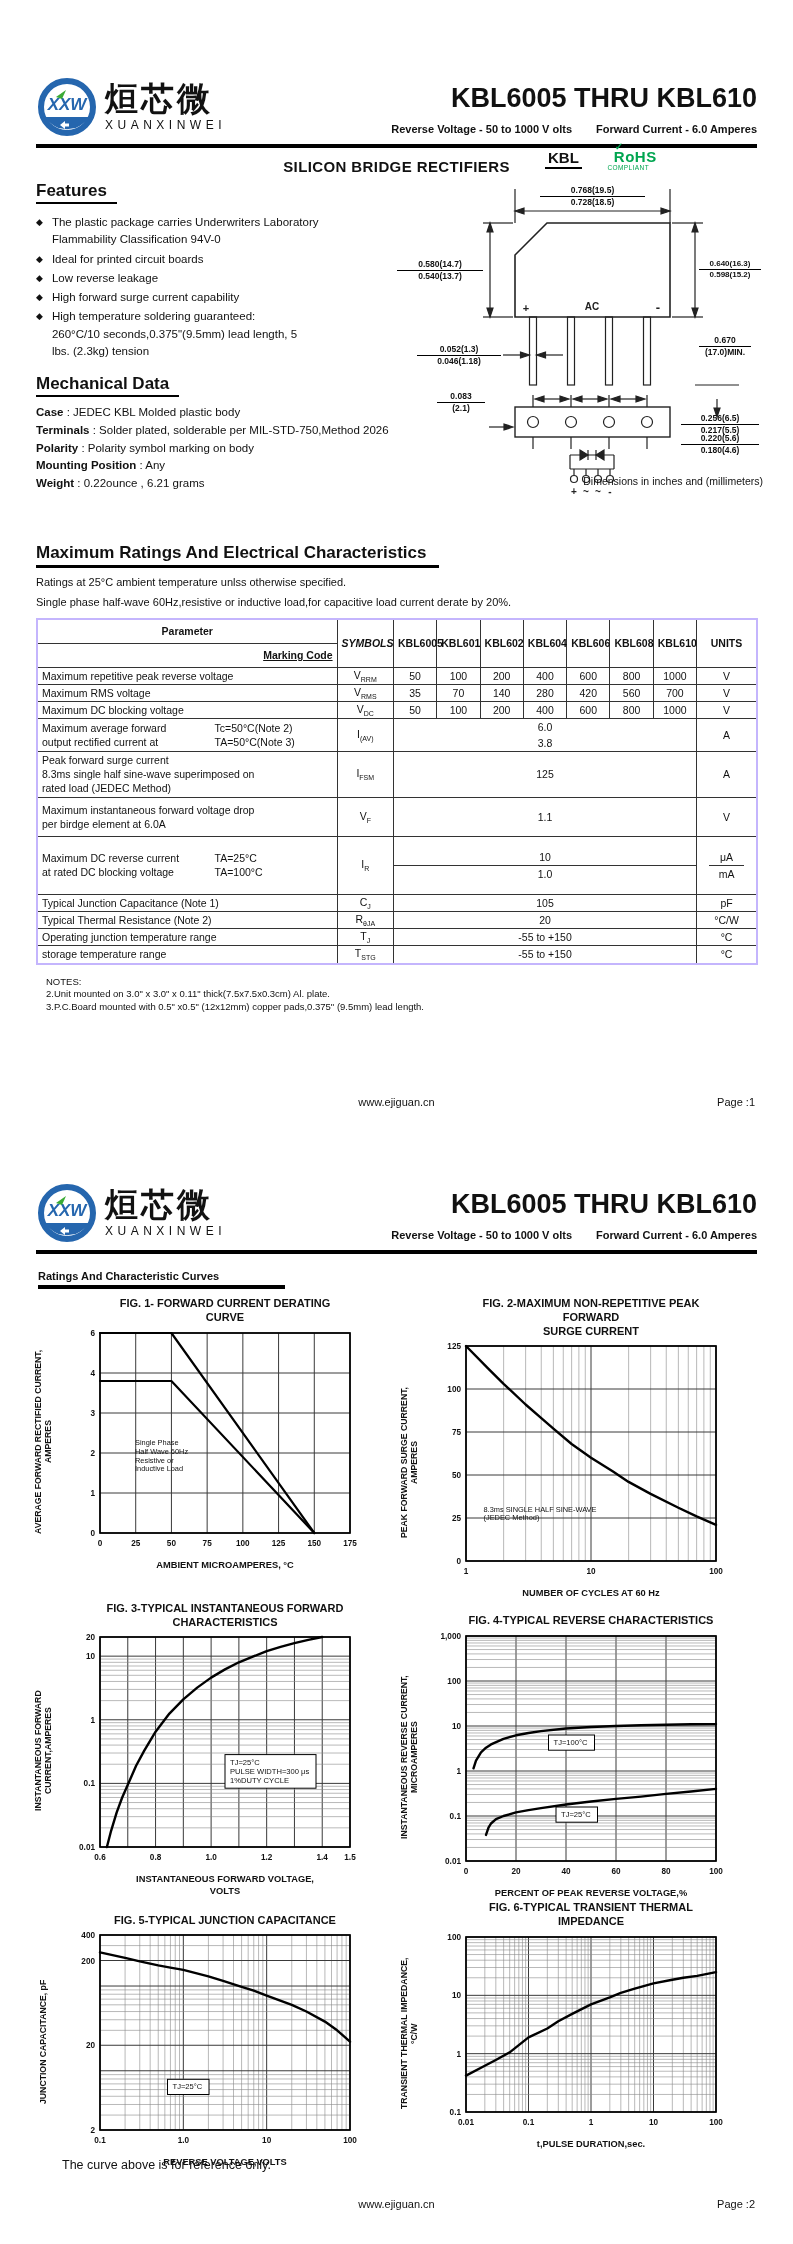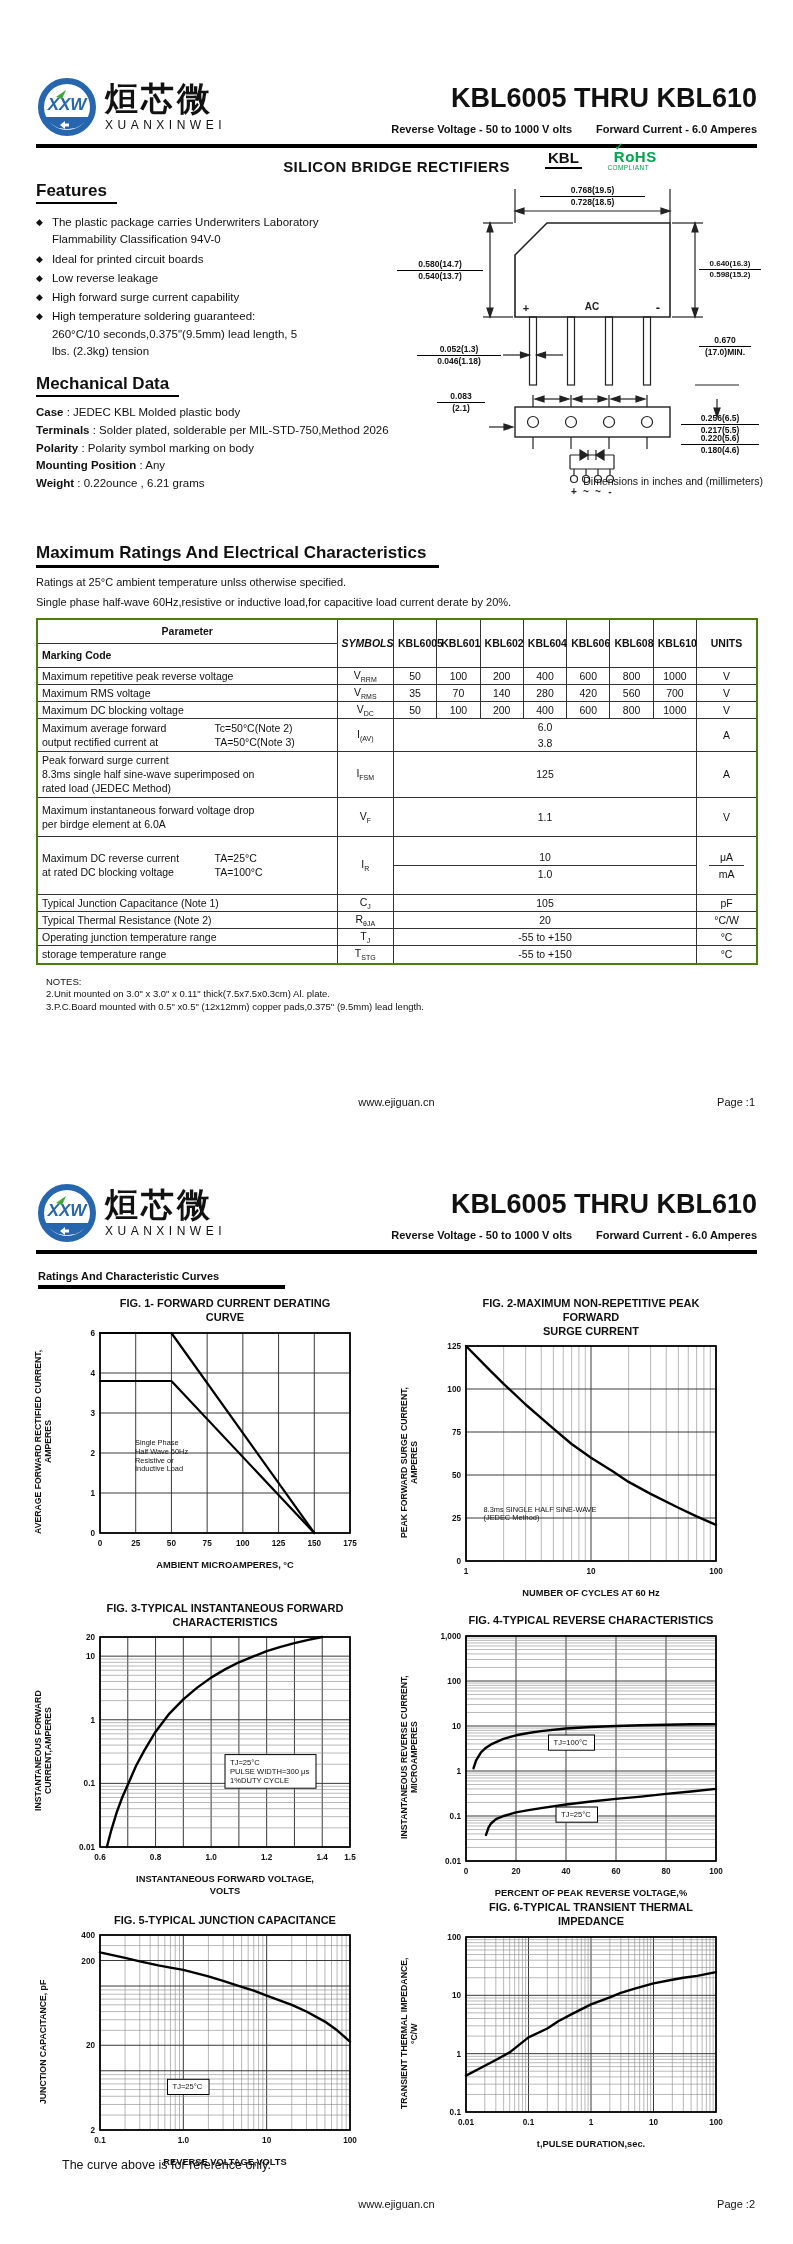--- a/index.html
+++ b/index.html
@@ -47,25 +47,25 @@
   .pkg-svg { position:absolute; top:34px; left:0; }
   .dim { position:absolute; font-size:8.5px; font-weight:bold; line-height:1.25; text-align:center; }
   .dim-sm { font-size:8px; }
   .dim .fr { display:block; border-bottom:1px solid #000; }
   .pkg-cap { position:absolute; top:326px; right:0; font-size:10.5px; }
 
   .ratings { margin:10px 36px 0 36px; }
   .sec-h2 { font-size:17px; font-weight:bold; border-bottom:3px solid #000; display:inline-block; padding:0 12px 2px 0; }
   .rnote { font-size:11px; margin-top:8px; }
 
-  table.rt { border-collapse:collapse; margin:10px 36px 0 36px; table-layout:fixed; width:722px; border:2px solid #4d7c0f; }
+  table.rt { border-collapse:collapse; margin:10px 36px 0 36px; table-layout:fixed; width:722px; border:2px solid #c4b5fd; }
   .rt th, .rt td { border:1px solid #333; padding:1px 4px; font-size:10.5px; vertical-align:middle; }
   .rt th { font-weight:bold; }
   .th-param { font-size:11px; text-align:center; height:24px; }
-  .th-marking { font-weight:normal; text-align:left; height:24px; }
+  .th-marking { font-weight:normal; text-align:right; height:24px;text-decoration:underline; }
   .th-sym { font-style:italic; font-weight:normal; font-size:9.5px; text-align:center; }
   .th-part { font-size:9.6px; text-align:center; padding:1px 0; }
   .th-units { font-size:10.5px; text-align:center; }
   .rt td.p { text-align:left; line-height:1.35; }
   .rt td.c { text-align:center; }
   .rt td.s { text-align:center; }
   .rt sub { font-size:7px; }
   .pline { display:flex; }
   .cond { margin-left:auto; width:118px; }
   .v2 { padding:2px 0; text-align:center; }

